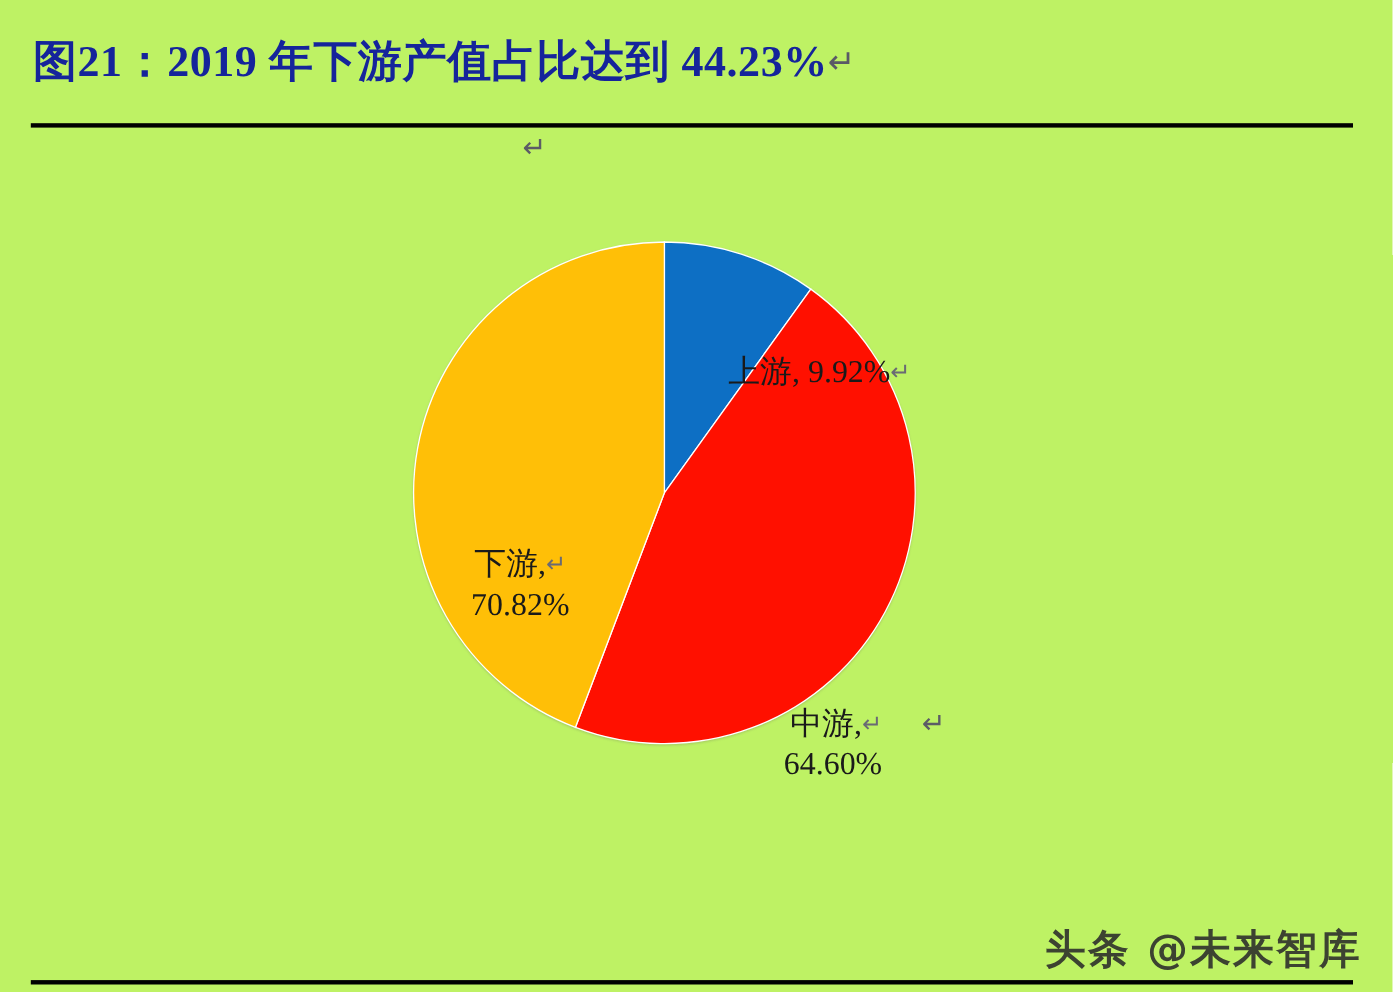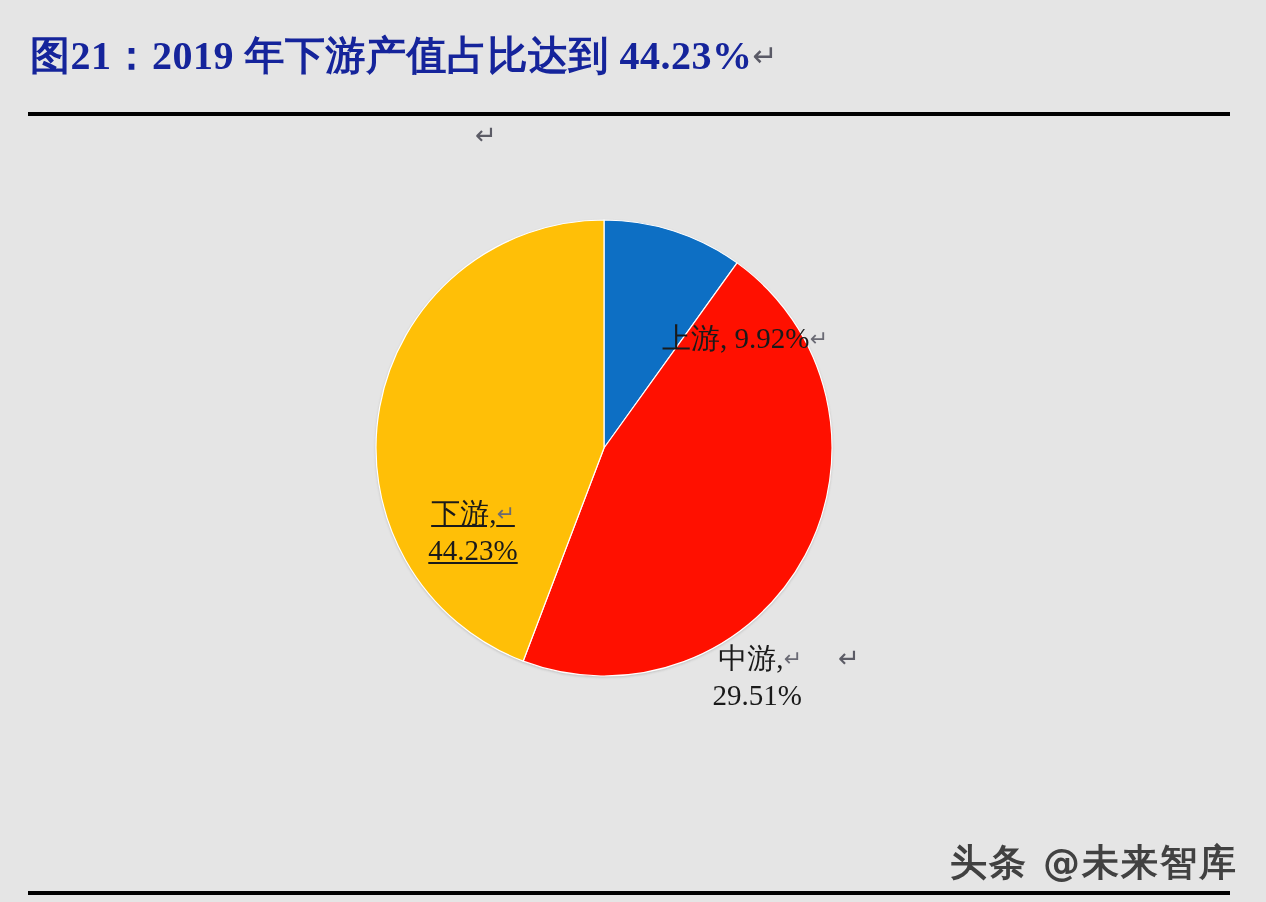--- a/index.html
+++ b/index.html
@@ -12,21 +12,21 @@
     height: 902px;
     position: relative;
     overflow: hidden;
     font-family: "Liberation Serif", serif;
     background: #fdfcfe;
   }
 
   .page {
     position: absolute;
     inset: 0;
-    background: #e5e5e5;
+    background: #bef264;
   }
 
   
   .fig-title {
     position: absolute;
     left: 30px;
     top: 30px;
     width: 1100px;
     font-family: "Liberation Serif", serif;
     font-weight: bold;
@@ -108,21 +108,20 @@
   .dlabel-up {
     left: 662px;
     top: 170px;
     text-align: left;
   }
   .dlabel-down {
     left: 398px;
     top: 345px;
     text-align: center;
     width: 150px;
-    text-decoration: underline;
   }
   .dlabel-mid {
     left: 652px;
     top: 490px;
     text-align: right;
     width: 150px;
   }
   .dlabel-line { display: block; }
 
   
@@ -164,26 +163,26 @@
         <path d="M 230 230 L 149.14 443.18 A 228 228 0 0 1 230.00 2.00 Z" fill="#ffbf07" stroke="#ffffff" stroke-width="1.2"></path>
       </svg>
     </div>
 
     <div class="dlabel dlabel-up">
       <span class="dlabel-line"><span>上游, 9.92%</span><span class="pilcrow-sm">↵</span></span>
     </div>
 
     <div class="dlabel dlabel-down">
       <span class="dlabel-line"><span>下游,</span><span class="pilcrow-sm">↵</span></span>
-      <span class="dlabel-line">44.23%</span>
+      <span class="dlabel-line">70.82%</span>
     </div>
 
     <div class="dlabel dlabel-mid">
       <span class="dlabel-line"><span>中游,</span><span class="pilcrow-sm">↵</span></span>
-      <span class="dlabel-line">29.51%</span>
+      <span class="dlabel-line">64.60%</span>
     </div>
 
   </div>
 
   <span class="pmark pmark-right-pie">↵</span>
 
   <div class="watermark">头条 @未来智库</div>
 
   <div class="rule rule-bottom"></div>
 

